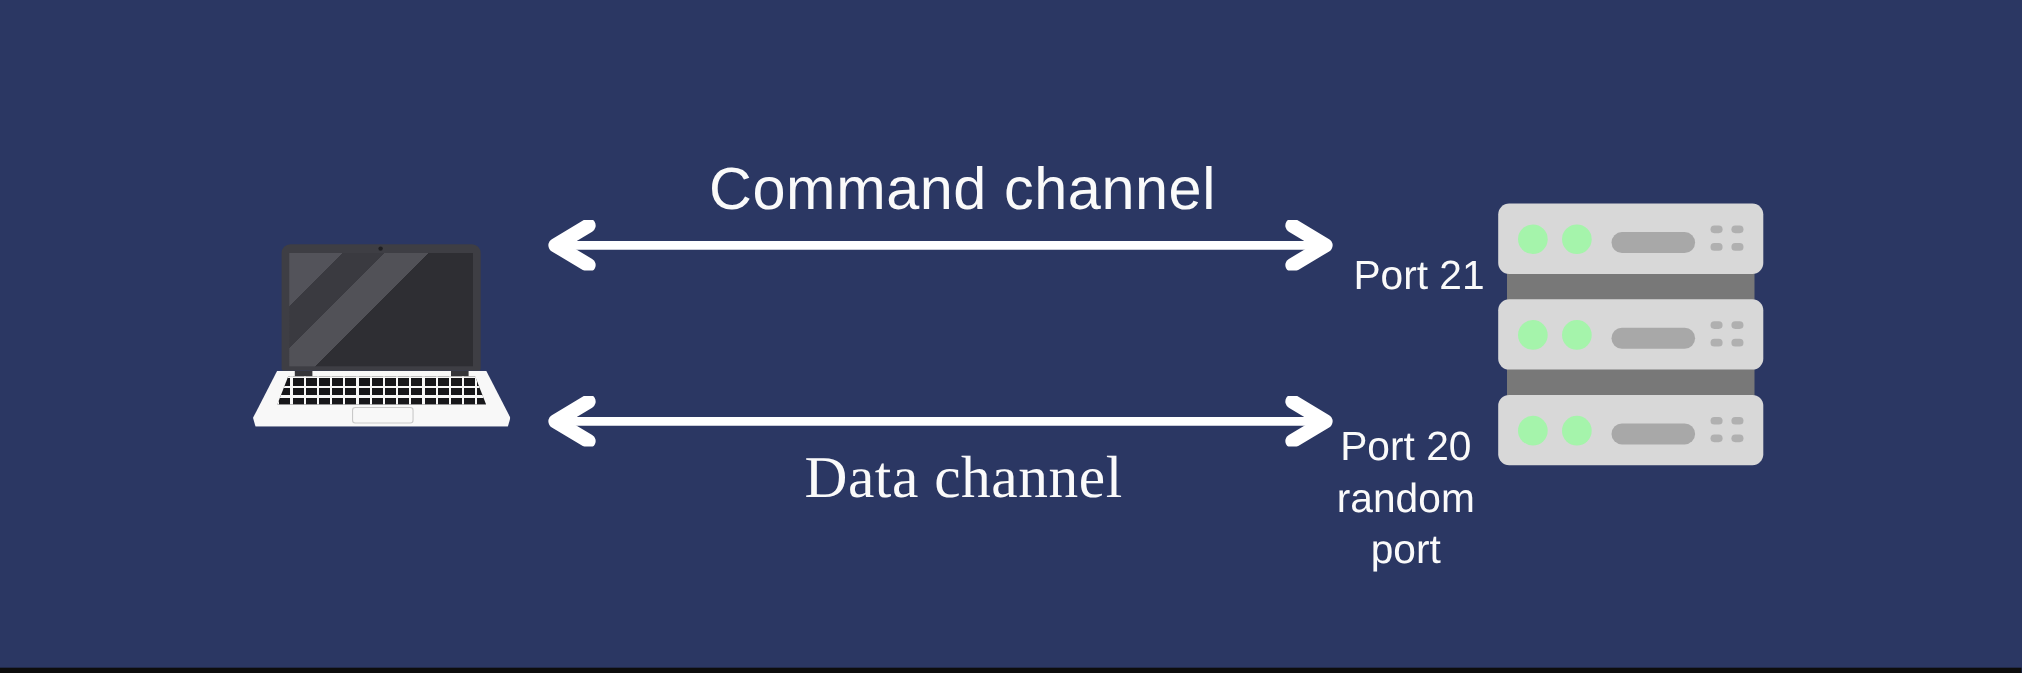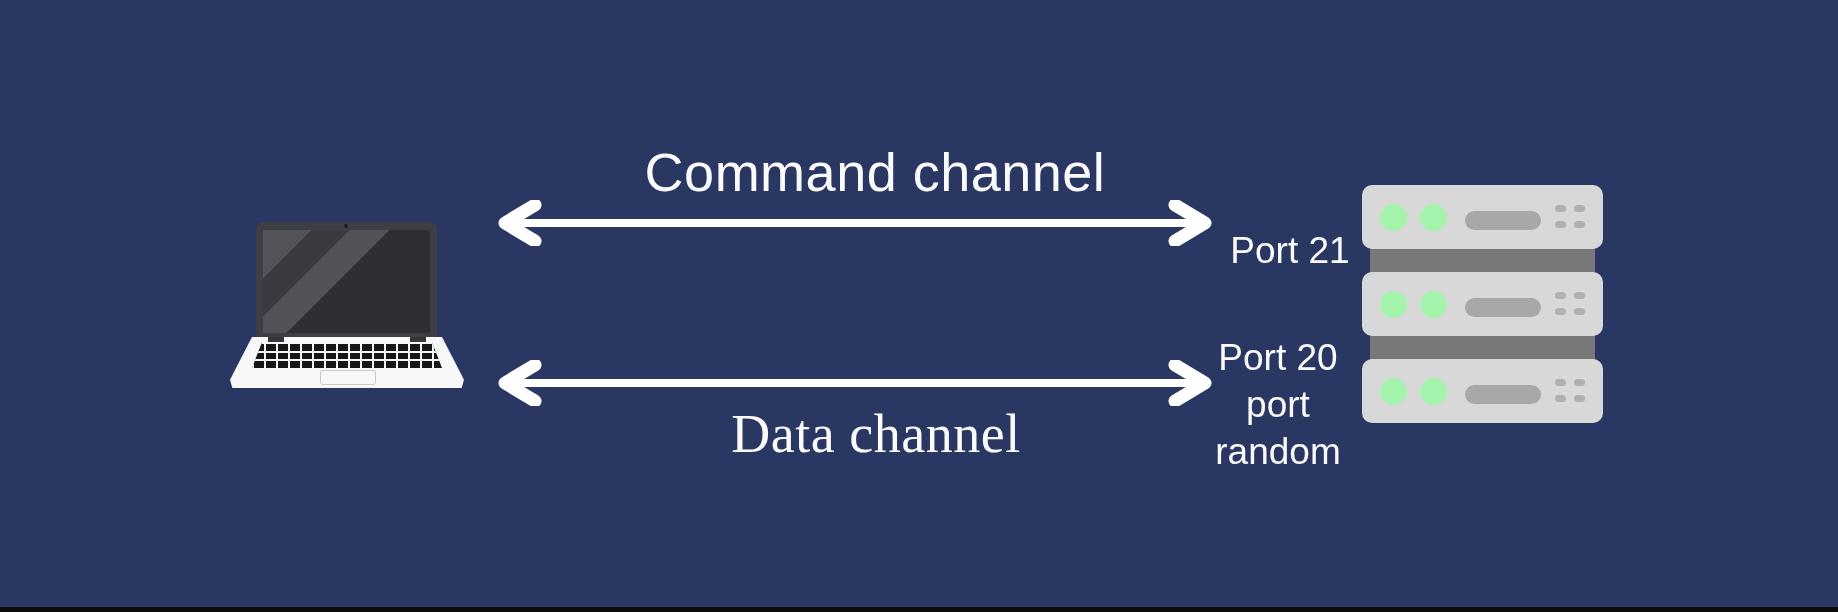--- a/index.html
+++ b/index.html
@@ -3,21 +3,21 @@
 <meta charset="utf-8">
 <style>
   html,body{margin:0;padding:0;background:#2b3763;}
   .stage{
     position:relative;width:1838px;height:612px;background:#2b3763;
     overflow:hidden;font-family:"Liberation Sans",sans-serif;
   }
   .lbl{position:absolute;color:#fafafa;text-align:center;white-space:nowrap;}
   .lbl-channel{font-size:54px;line-height:60px;letter-spacing:.5px;font-weight:400;}
   .lbl-port{font-size:37px;line-height:47px;font-weight:400;}
-  .lbl-port-multi{white-space:normal;}
+  .lbl-port-multi{white-space:normal;margin-top:48px;}
   .arrow{position:absolute;}
 
   
   .laptop{position:absolute;left:230px;top:222px;width:234px;height:166px;}
   .lt-screen{position:absolute;left:26px;top:0;width:181px;height:115px;
     background:#3e3e44;border-radius:8px 8px 2px 2px;}
   .lt-display{position:absolute;left:7px;top:8px;width:167px;height:103px;
     background:linear-gradient(135deg,
       #53535a 0%,#53535a 18%,
       #3a3a40 18%,#3a3a40 32%,
@@ -90,22 +90,22 @@
   <svg class="arrow" style="left:490px;top:360px;" width="730" height="46" viewBox="0 0 730 46">
     <line x1="19" y1="23" x2="711" y2="23" stroke="#ffffff" stroke-width="8" stroke-linecap="round"></line>
     <polyline points="45,5 15,23 45,41" fill="none" stroke="#ffffff" stroke-width="13" stroke-linecap="round" stroke-linejoin="round"></polyline>
     <polyline points="685,5 715,23 685,41" fill="none" stroke="#ffffff" stroke-width="13" stroke-linecap="round" stroke-linejoin="round"></polyline>
   </svg>
 
   <div class="lbl lbl-channel" style="left:576px;top:404px;width:600px;font-family:Liberation Serif, serif;">Data channel</div>
 
   <div class="lbl lbl-port lbl-port-multi" style="left:1178px;top:334px;width:200px;">
     <div>Port 20</div>
+    <div>random</div>
     <div>port</div>
-    <div>random</div>
   </div>
 
   <div class="server">
     <div class="sv-connector c1"></div>
     <div class="sv-connector c2"></div>
 
     <div class="sv-unit u1">
       <div class="sv-led l1"></div>
       <div class="sv-led l2"></div>
       <div class="sv-vent"></div>

